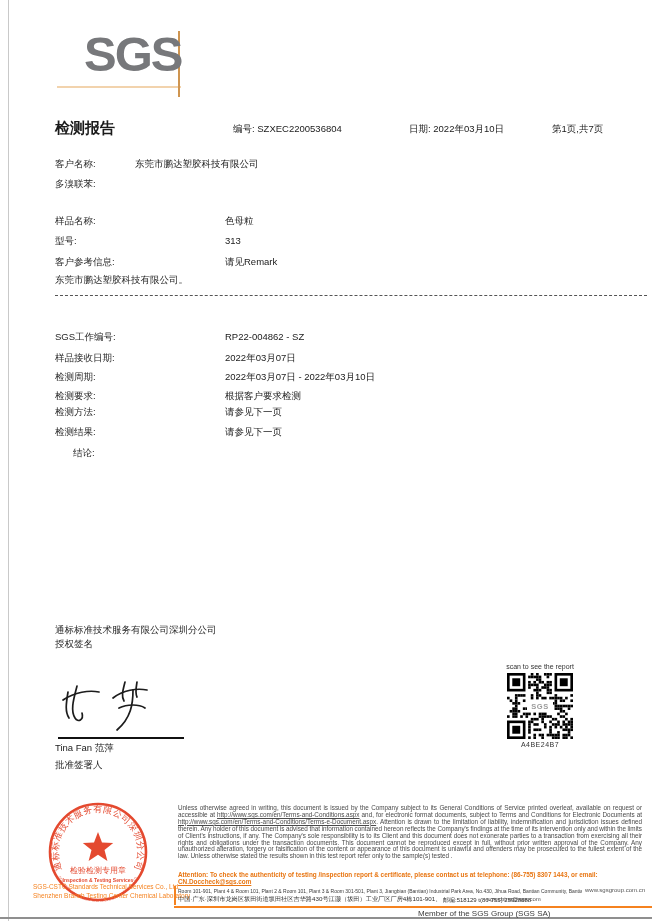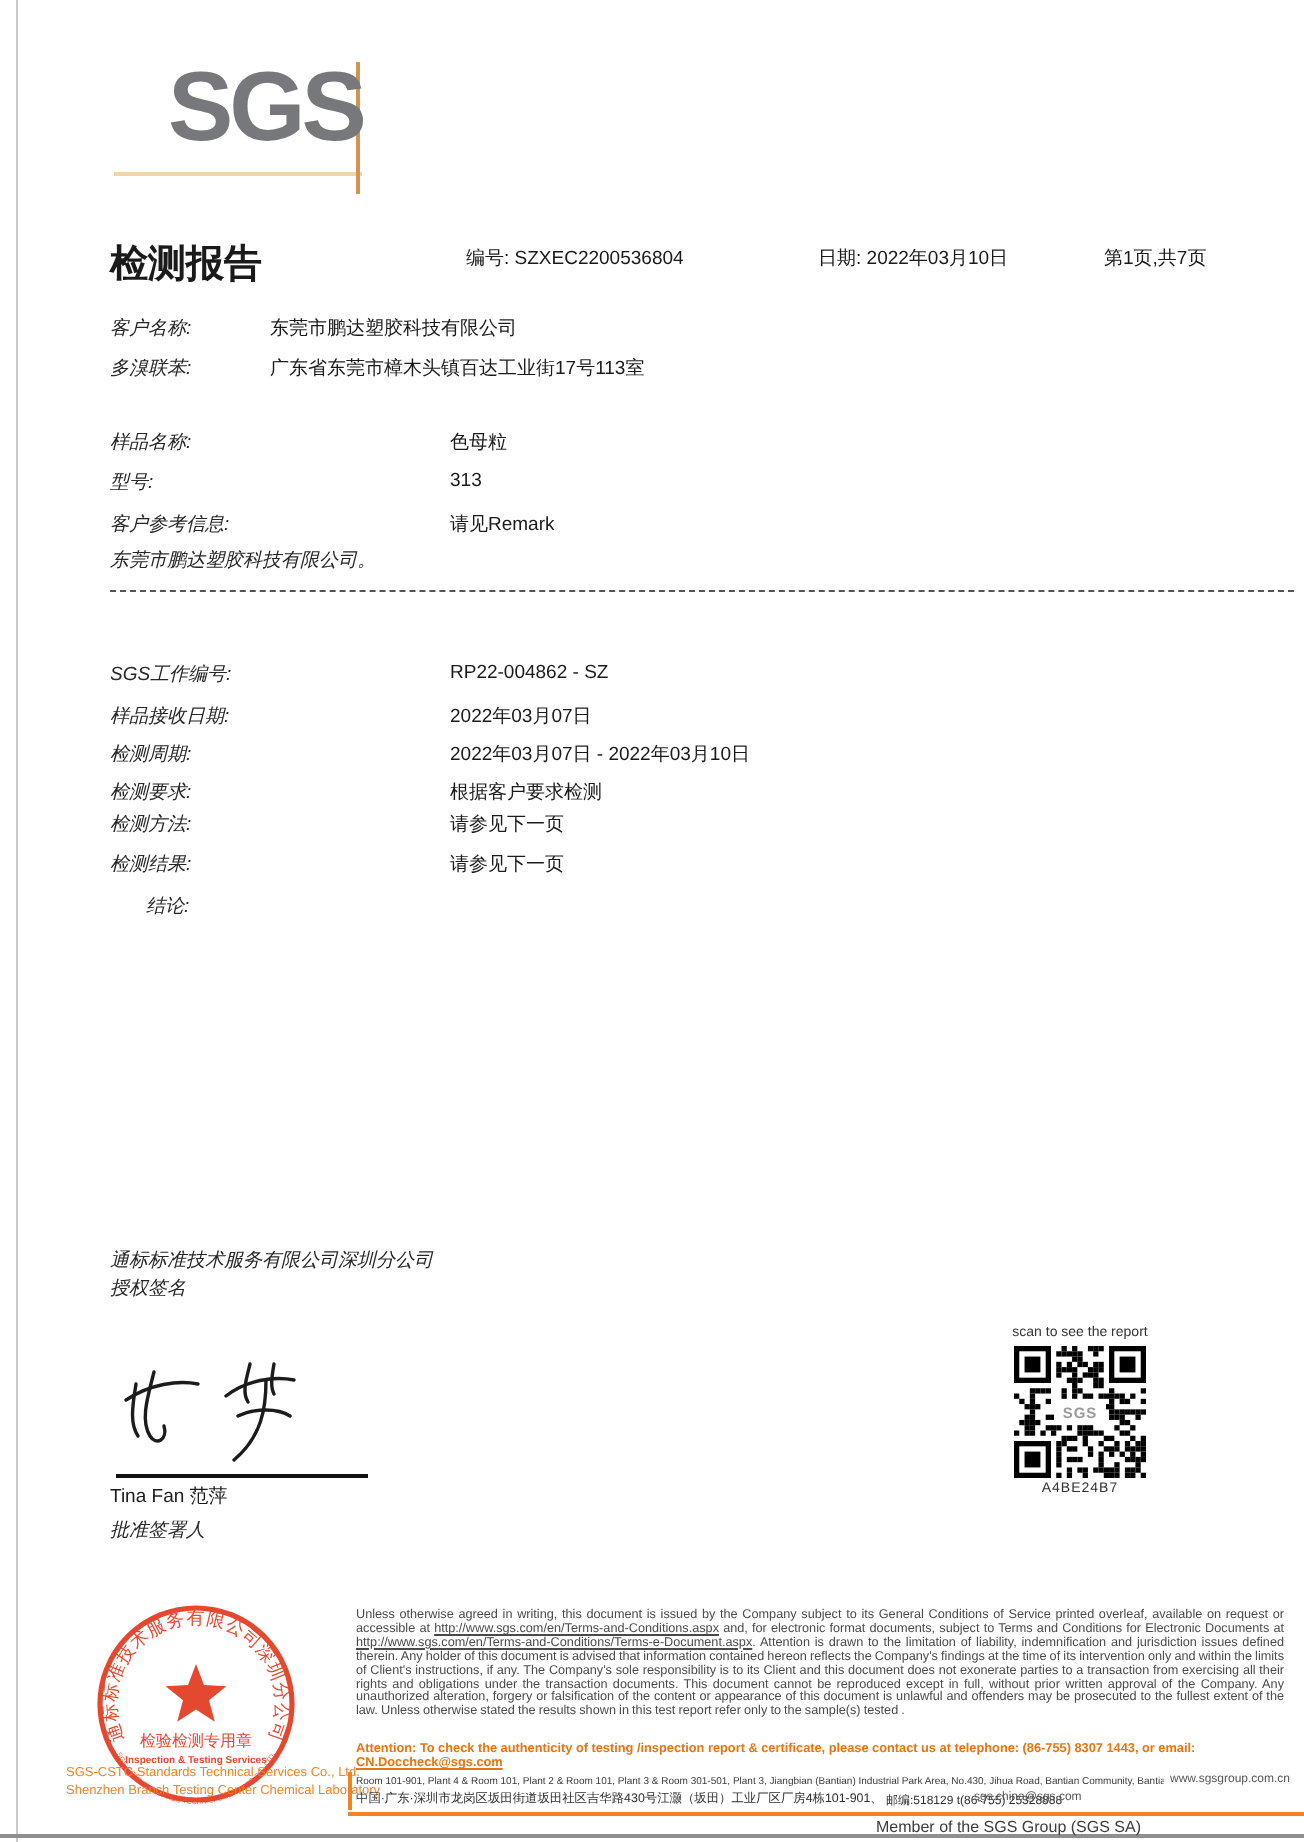--- a/index.html
+++ b/index.html
@@ -7,24 +7,24 @@
   #page{position:relative;width:652px;height:921px;background:#fff;overflow:hidden;}
   .abs{position:absolute;}
   
   .edge-left{left:8px;top:0;width:1px;height:921px;background:#c9c9c9;}
   .edge-bottom{left:0;top:917px;width:652px;height:2px;background:#8f8f8f;}
   
   .logo{left:84px;top:30px;font-size:49px;font-weight:bold;color:#77787b;letter-spacing:-2px;line-height:1;}
   .crop-h{left:57px;top:86px;width:124px;height:2px;background:#f2d3ad;}
   .crop-v{left:178px;top:31px;width:2px;height:66px;background:#cf9550;}
   
-  .title{left:55px;top:119px;font-size:19px;font-weight:bold;color:#1a1a1a;}
+  .title{left:55px;top:119px;font-size:15px;font-weight:bold;color:#1a1a1a;}
   .hdr{font-size:9.5px;color:#1a1a1a;}
   
-  .lbl{font-size:9.5px;color:#262626;font-style:italic;}
+  .lbl{font-size:9.5px;color:#262626;}
   .val{font-size:9.5px;color:#1a1a1a;}
   .dashed{left:55px;top:295px;width:592px;border-top:1px dashed #555;height:0;}
   .para{font-size:9.5px;line-height:13.2px;color:#1a1a1a;text-align:left;}
   
   .sig-underline{left:58px;top:737px;width:126px;height:1.5px;background:#111;}
   
   .qr-caption{left:492px;top:663px;width:96px;text-align:center;font-size:7px;color:#333;}
   .qr-code-text{left:492px;top:741px;width:96px;text-align:center;font-size:7px;color:#333;letter-spacing:.5px;}
   .qr-center-label{left:527px;top:701px;width:26px;height:11px;background:#fff;color:#9b9b9b;font-size:7.5px;font-weight:bold;text-align:center;line-height:11px;letter-spacing:.5px;}
   
@@ -33,21 +33,21 @@
   .disclaimer .u{text-decoration:underline;}
   .attention{left:178px;top:871px;width:464px;font-size:6.4px;line-height:7px;font-weight:bold;color:#e87511;}
   .attention .u{text-decoration:underline;}
   .addr-en{left:178px;top:888px;width:404px;font-size:5px;color:#3a3a3a;white-space:nowrap;overflow:hidden;}
   .website{left:585px;top:887px;font-size:6px;color:#555;}
   .addr-cn{left:178px;top:895px;width:262px;font-size:6.2px;color:#2e2e2e;white-space:nowrap;overflow:hidden;}
   .zip-phone{left:443px;top:896px;font-size:6px;color:#2e2e2e;}
   .email{left:487px;top:896px;font-size:6px;color:#555;}
   .foot-vline{left:174px;top:886px;width:1.5px;height:19px;background:#f5821f;}
   .foot-hline{left:174px;top:906px;width:478px;height:2px;background:#f5821f;}
-  .member{left:438px;top:909px;font-size:8px;color:#3c3c3c;text-align:right;}
+  .member{left:418px;top:909px;font-size:8px;color:#3c3c3c;text-align:right;}
 </style>
 </head>
 <body>
 
 <div id="page">
 
   <div class="abs edge-left"></div>
   <div class="abs edge-bottom"></div>
 
   <div class="abs crop-h"></div>
@@ -61,21 +61,20 @@
   </div>
   <div class="abs hdr" style="left:409px;top:123px;">
     <span>日期:</span>
     <span>2022年03月10日</span>
   </div>
   <div class="abs hdr" style="left:552px;top:123px;">第1页,共7页</div>
 
   <div class="abs lbl" style="left:55px;top:158px;">客户名称:</div>
   <div class="abs val" style="left:135px;top:158px;">东莞市鹏达塑胶科技有限公司</div>
   <div class="abs lbl" style="left:55px;top:178px;">多溴联苯:</div>
-  <div class="abs val" style="left:135px;top:178px;">广东省东莞市樟木头镇百达工业街17号113室</div>
 
   <div class="abs lbl" style="left:55px;top:215px;">样品名称:</div>
   <div class="abs val" style="left:225px;top:215px;">色母粒</div>
   <div class="abs lbl" style="left:55px;top:235px;">型号:</div>
   <div class="abs val" style="left:225px;top:235px;">313</div>
   <div class="abs lbl" style="left:55px;top:256px;">客户参考信息:</div>
   <div class="abs val" style="left:225px;top:256px;">请见Remark</div>
   <div class="abs lbl" style="left:55px;top:274px;">东莞市鹏达塑胶科技有限公司。</div>
 
   <div class="abs dashed"></div>

